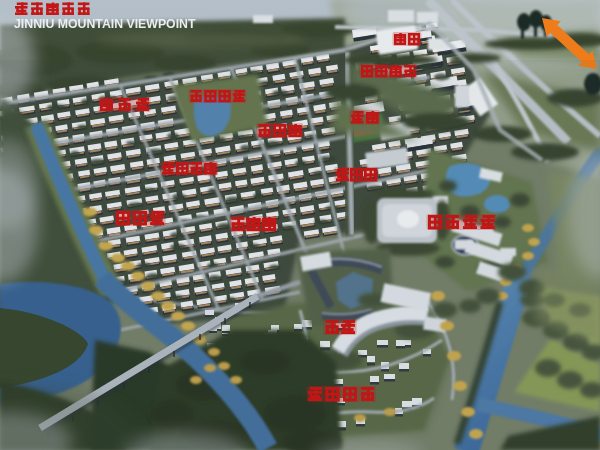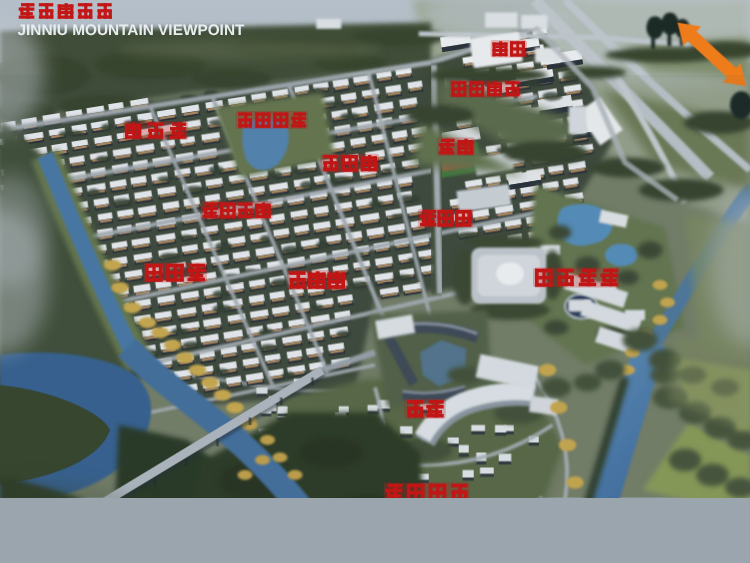--- a/index.html
+++ b/index.html
@@ -1,16 +1,16 @@
 <!DOCTYPE html>
 <html><head>
 <meta charset="utf-8">
 <style>
 html,body{margin:0;padding:0;background:#9aa5ae}
-#stage{position:relative;width:600px;height:398px;overflow:hidden;font-family:"Liberation Sans",sans-serif}
+#stage{position:relative;width:600px;height:450px;overflow:hidden;font-family:"Liberation Sans",sans-serif}
 </style>
 </head>
 <body>
 <div id="stage">
 <svg width="600" height="450" viewBox="0 0 600 450" xmlns="http://www.w3.org/2000/svg">
 <defs>
 <linearGradient id="sky" x1="0" y1="0" x2="0" y2="1">
  <stop offset="0" stop-color="#b4bfc9"></stop>
           <stop offset="1" stop-color="#a8b3bd"></stop>
 </linearGradient>

